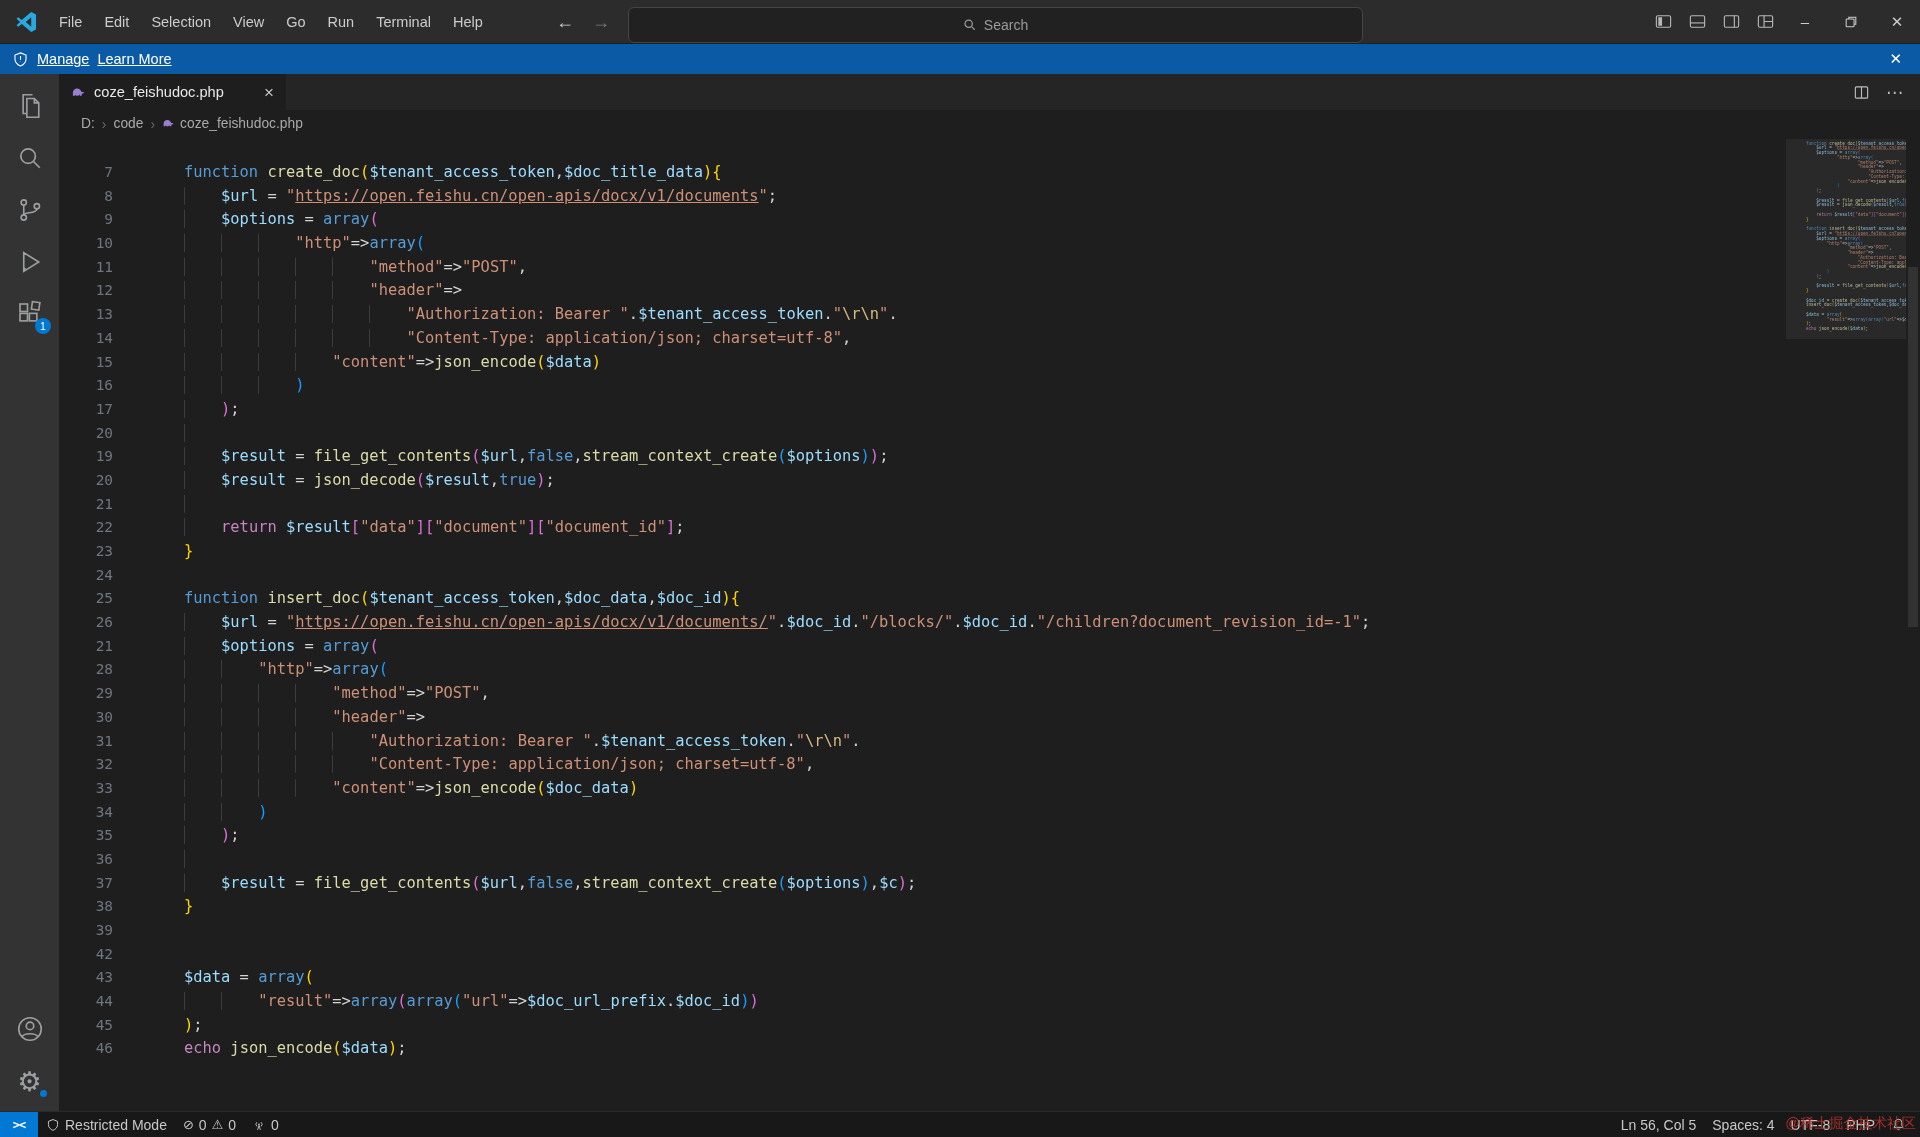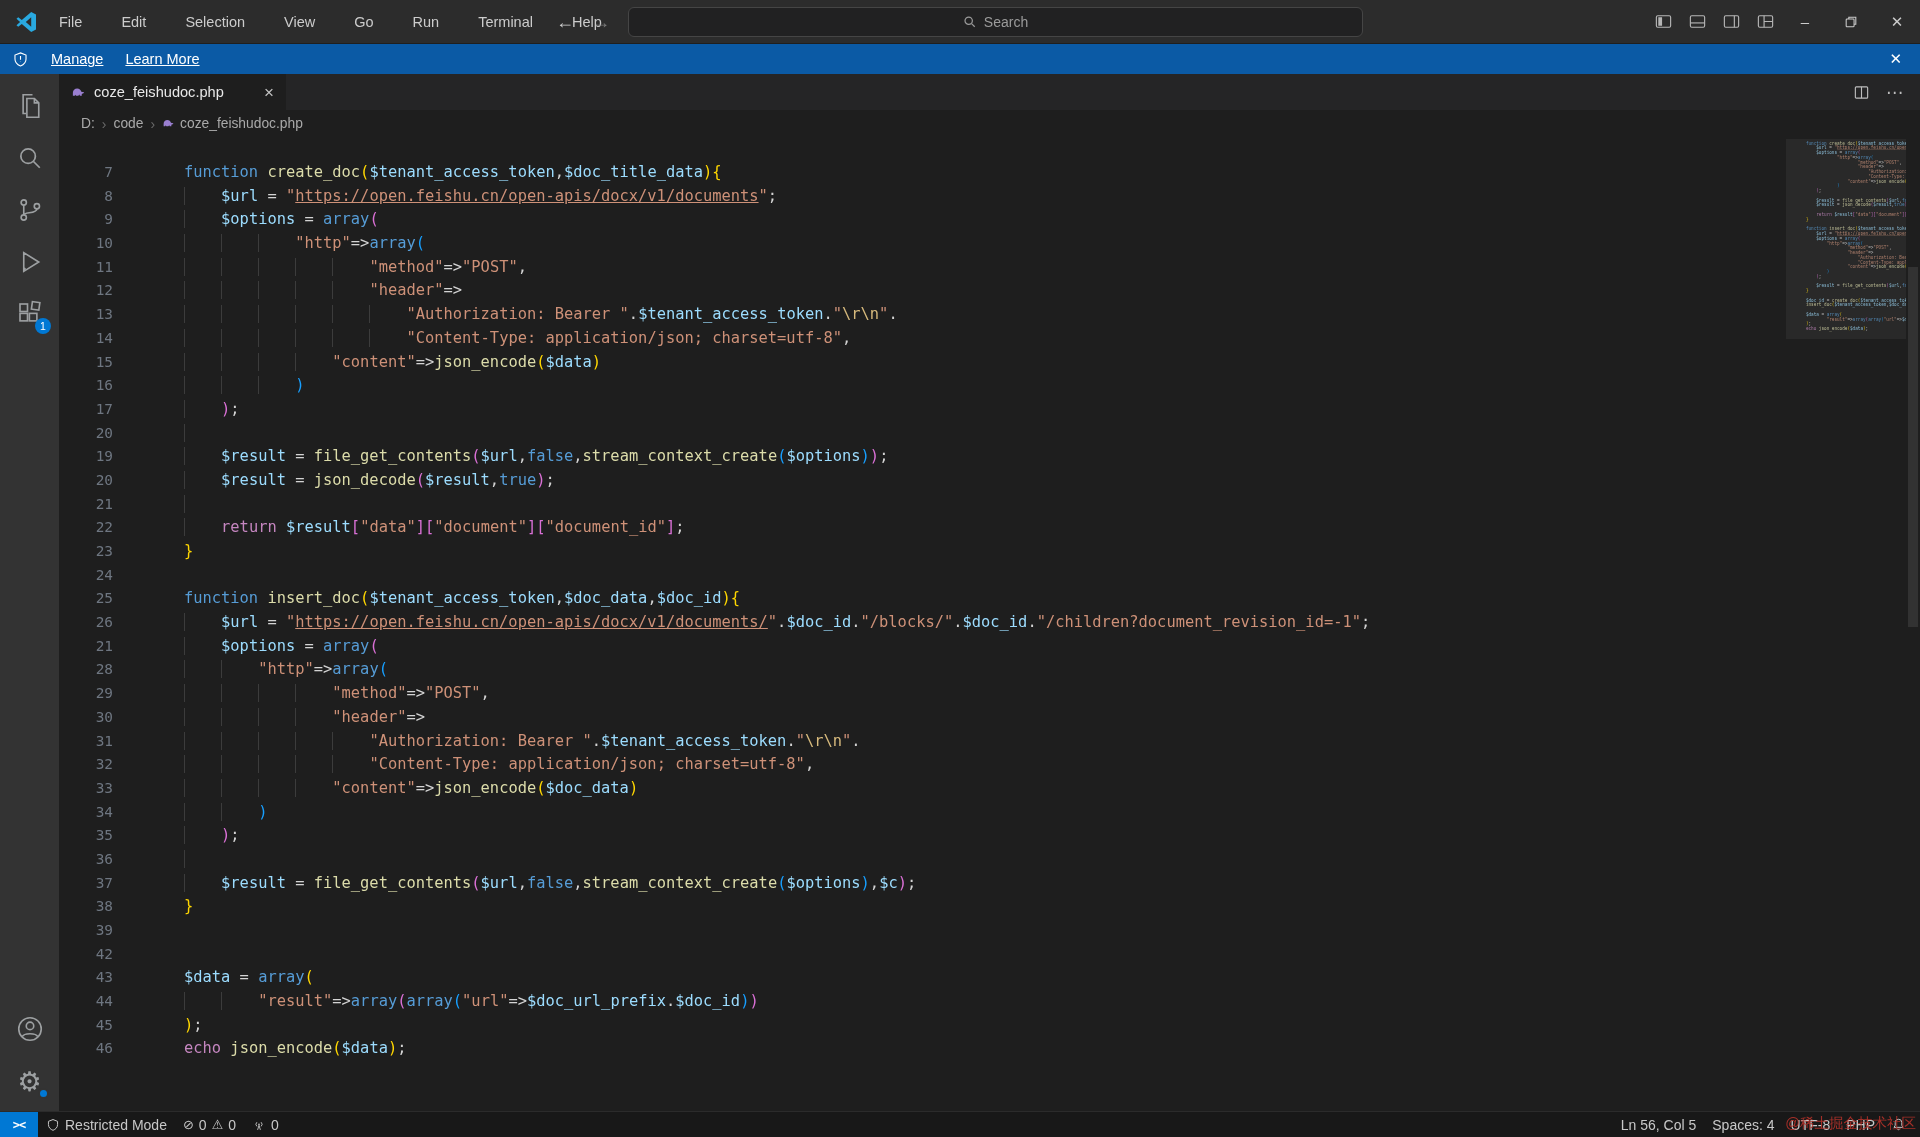--- a/index.html
+++ b/index.html
@@ -10,37 +10,37 @@
   }
   *{box-sizing:border-box; margin:0; padding:0;}
   html,body{width:1920px;height:1137px;overflow:hidden;background:#1e1e1e;
     font-family:"Liberation Sans","DejaVu Sans",sans-serif;color:#cccccc;}
   svg{display:block}
 
   
   .titlebar{height:44px;background:#2c2c2c;display:flex;align-items:center;position:relative;
     border-bottom:1px solid #1f1f1f;}
   .tb-logo{width:24px;height:24px;margin:0 10px 0 14px;flex:none;}
-  .menubar{display:flex;align-items:center;height:100%;gap:17px;}
+  .menubar{display:flex;align-items:center;height:100%;}
   .menu-item{padding:0 11px;font-size:14.5px;color:#cccccc;line-height:44px;cursor:default;}
   .nav-arrows{position:absolute;left:556px;top:0;height:44px;display:flex;align-items:center;gap:18px;
     font-size:18px;color:#cfcfcf;}
   .nav-btn.dim{color:#7a7a7a;}
-  .searchbox{position:absolute;left:628px;top:7px;width:735px;height:30px;background:#212122;
+  .searchbox{position:absolute;left:628px;top:7px;width:735px;height:36px;background:#212122;
     border:1px solid #454545;border-radius:6px;display:flex;align-items:center;justify-content:center;
     gap:7px;color:#9b9b9b;font-size:14px;}
   .tb-right{margin-left:auto;display:flex;align-items:center;height:100%;}
   .layout-ico{width:34px;height:44px;display:flex;align-items:center;justify-content:center;color:#b6b6b6;}
   .win-btn{width:46px;height:44px;display:flex;align-items:center;justify-content:center;
     color:#cccccc;font-size:15px;}
 
   
   .banner{height:30px;background:var(--banner);display:flex;align-items:center;color:#ffffff;
     font-size:14.5px;padding:0 12px;gap:8px;}
-  .banner a{color:#ffffff;text-decoration:underline;margin-left:14px;cursor:pointer;}
+  .banner a{color:#ffffff;text-decoration:underline;cursor:pointer;}
   .banner .spacer{flex:1;}
   .banner-close{font-size:15px;padding:0 6px;cursor:pointer;}
 
   
   .main{display:flex;height:1037px;}
   .activitybar{width:59px;background:#333333;display:flex;flex-direction:column;align-items:center;flex:none;}
   .ab-item{width:59px;height:52px;display:flex;align-items:center;justify-content:center;position:relative;color:#9da0a2;}
   .ab-spacer{flex:1;}
   .ab-badge{position:absolute;right:8px;bottom:6px;min-width:16px;height:16px;border-radius:8px;
     background:var(--accent);color:#fff;font-size:10.5px;display:flex;align-items:center;justify-content:center;padding:0 3px;}

